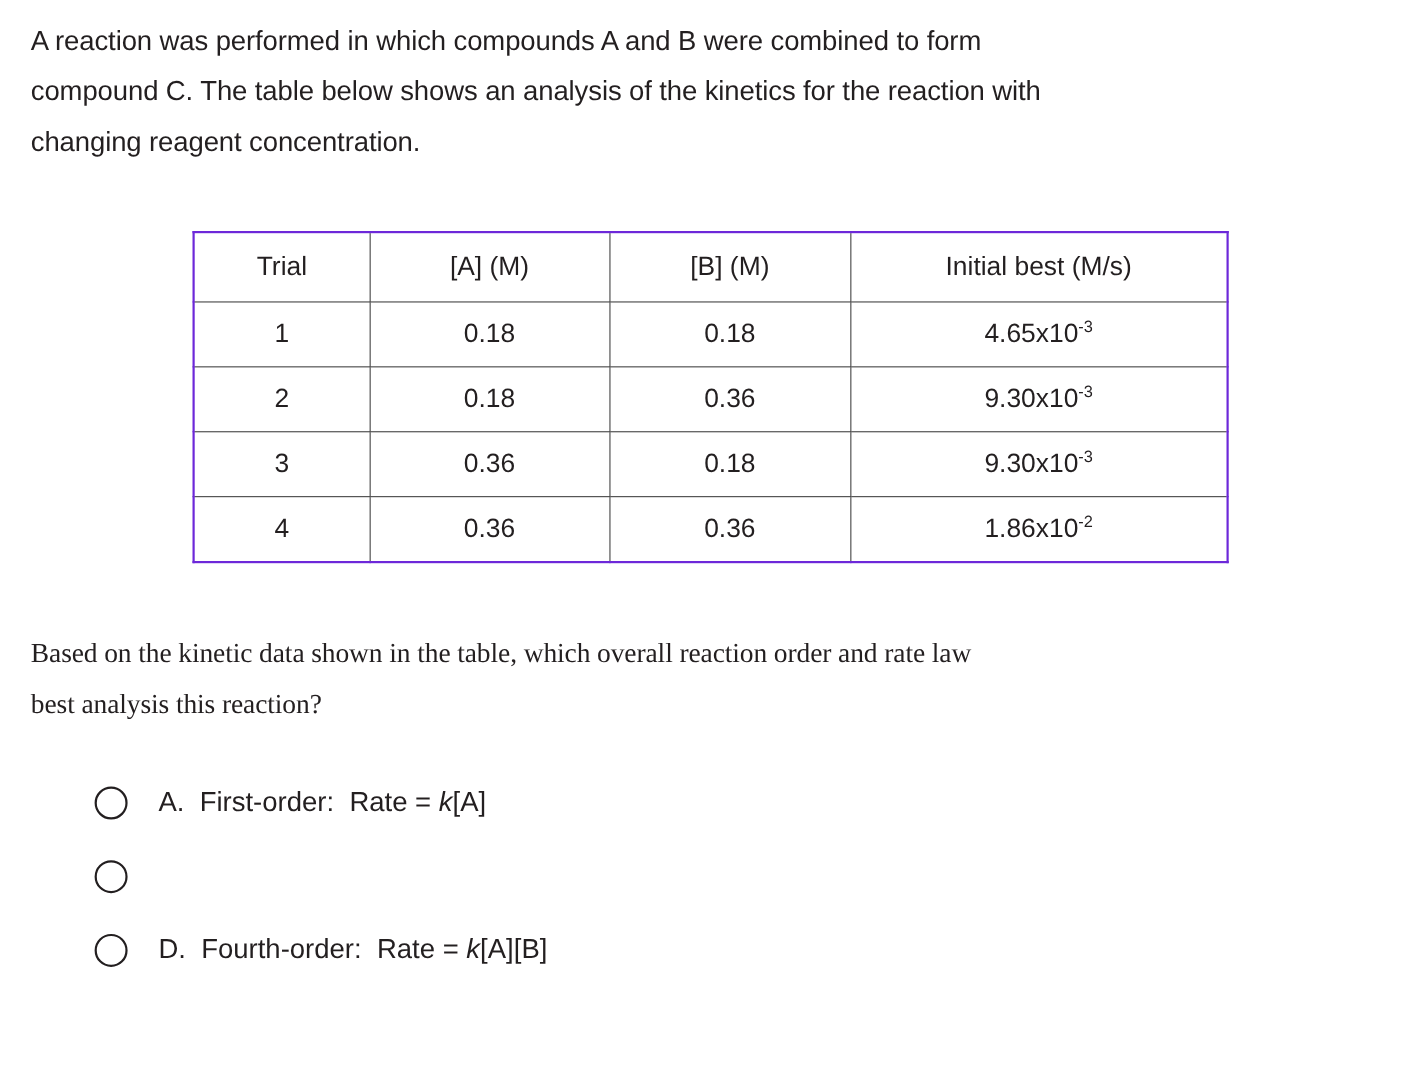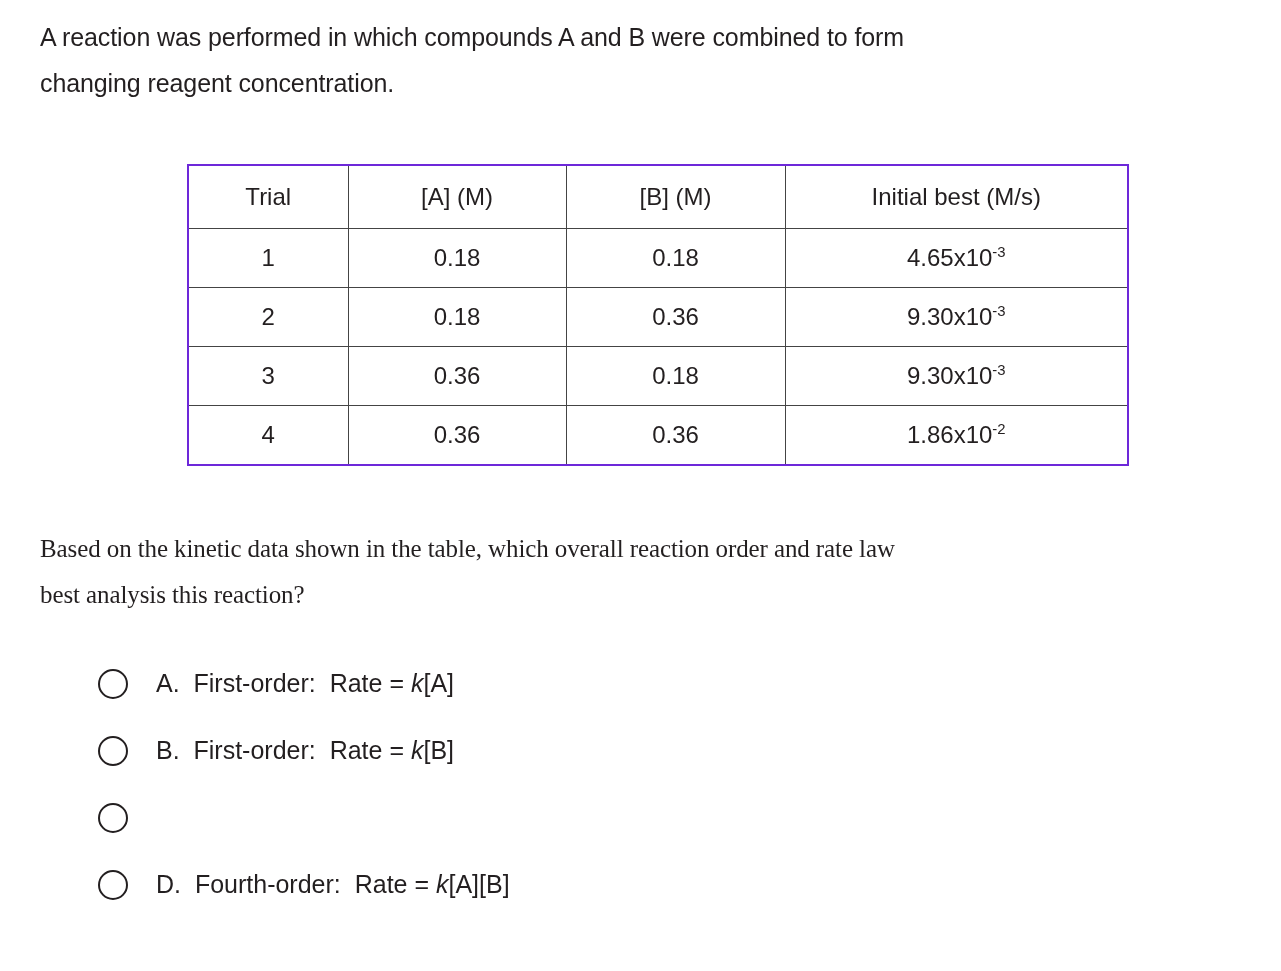--- a/index.html
+++ b/index.html
@@ -15,21 +15,21 @@
     font-size: 25px;
     line-height: 1.0;
     position: relative;
     overflow: hidden;
   }
   .page {
     position: relative;
     width: 1281px;
     height: 737px;
     box-sizing: border-box;
-    padding: 14px 28px 0 40px;
+    padding: 14px 28px 0 28px;
   }
   .prompt {
     font-size: 25px;
     line-height: 46px;
     letter-spacing: -0.1px;
     color: #231f20;
     max-width: 1230px;
   }
   .prompt p {
     margin: 0;
@@ -101,20 +101,21 @@
   }
   .ital { font-style: italic; }
 </style>
 </head>
 <body>
 
 <div class="page">
 
   <div class="prompt">
     <p>A reaction was performed in which compounds A and B were combined to form</p>
+    <p>compound C.  The table below shows an analysis of the kinetics for the reaction with</p>
     <p>changing reagent concentration.</p>
   </div>
 
   <div class="table-wrap">
     <table class="kinetics">
       <colgroup>
         <col class="c-trial">
           <col class="c-a">
           <col class="c-b">
           <col class="c-rate">
@@ -159,24 +160,20 @@
     <p>best analysis this reaction?</p>
   </div>
 
   <div class="choices">
     <div class="choice">
       <span class="radio"></span>
       <span class="choice-label"><span>A.  First-order:  Rate = </span><span class="ital">k</span><span>[A]</span></span>
     </div>
     <div class="choice">
       <span class="radio"></span>
-      <span class="choice-label"><span>B.  First-order:  Rate = </span><span class="ital">k</span><span>[B]</span></span>
-    </div>
-    <div class="choice">
-      <span class="radio"></span>
     </div>
     <div class="choice">
       <span class="radio"></span>
       <span class="choice-label"><span>D.  Fourth-order:  Rate = </span><span class="ital">k</span><span>[A][B]</span></span>
     </div>
   </div>
 
 </div>
 
 </body></html>

